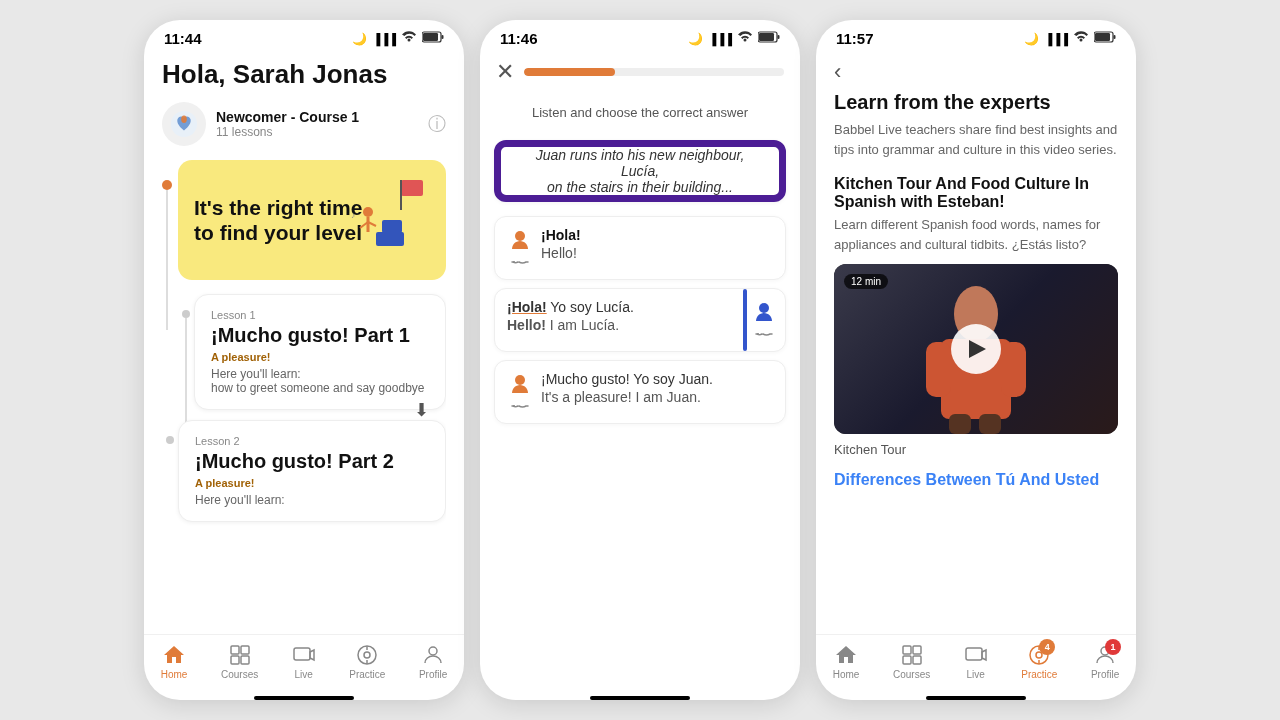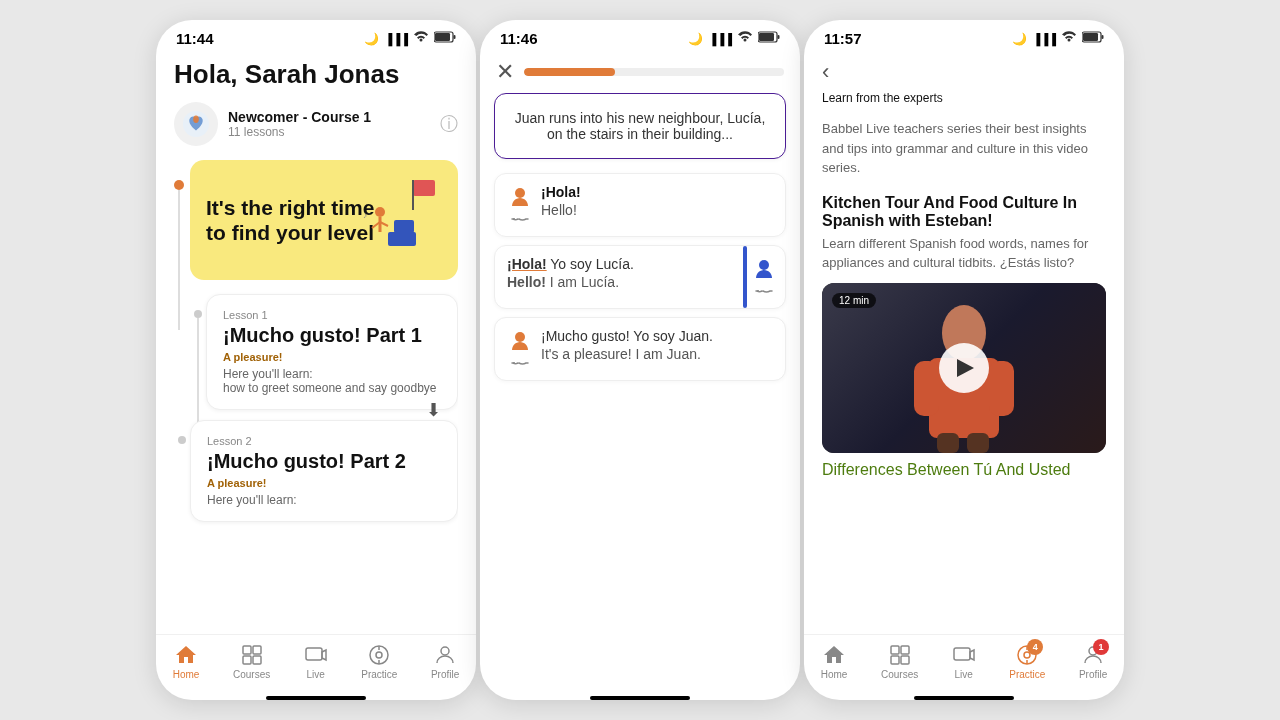--- a/index.html
+++ b/index.html
@@ -8,21 +8,21 @@
       display: flex;
       justify-content: center;
       align-items: center;
       width: 1280px;
       height: 720px;
       font-family: -apple-system, BlinkMacSystemFont, 'Segoe UI', sans-serif;
       overflow: hidden;
     }
     .screens-container {
       display: flex;
-      gap: 4px;
+      gap: 16px;
       align-items: flex-start;
     }
     .phone {
       background: #fff;
       border-radius: 36px;
       width: 320px;
       height: 680px;
       overflow: hidden;
       display: flex;
       flex-direction: column;
@@ -180,28 +180,29 @@
     .quiz-body { flex: 1; overflow: hidden; padding: 0 14px; }
     .quiz-instruction {
       text-align: center;
       font-size: 13px;
       color: #555;
       padding: 12px 10px;
       margin-bottom: 8px;
     }
     .quiz-passage {
       background: #fff;
-      border: 1px solid #4c1d95;
+      border: 7px solid #4c1d95;
       border-radius: 12px;
-      padding: 16px 16px;
+      padding: 0 16px;
       font-size: 14px;
       color: #333;
       text-align: center;
       margin-bottom: 14px;
       box-shadow: 0 1px 4px rgba(0,0,0,0.05);
+      font-style: italic;
     }
     .dialogue-block {
       background: #fff;
       border-radius: 12px;
       margin-bottom: 8px;
       border: 1px solid #eee;
       box-shadow: 0 1px 4px rgba(0,0,0,0.04);
       overflow: hidden;
     }
     .dialogue-row {
@@ -231,21 +232,21 @@
     .video-header {
       display: flex;
       align-items: center;
       gap: 10px;
       padding: 8px 18px 6px 18px;
       flex-shrink: 0;
     }
     .back-btn { font-size: 22px; color: #555; cursor: pointer; font-weight: 300; }
     .video-title { font-size: 28px; font-weight: 800; color: #111; padding: 0 18px 10px 18px; flex-shrink: 0; }
     .video-section { flex: 1; overflow-y: auto; padding: 0 18px; }
-    .experts-title { font-size: 12px; font-weight: 400; color: #111; margin-bottom: 14px; }
+    .experts-title { font-size: 20px; font-weight: 700; color: #111; margin-bottom: 6px; }
     .experts-desc { font-size: 13px; color: #666; margin-bottom: 16px; line-height: 1.5; }
     .video-card-title { font-size: 16px; font-weight: 700; color: #111; margin-bottom: 4px; }
     .video-card-desc { font-size: 13px; color: #666; margin-bottom: 10px; line-height: 1.5; }
     .video-thumbnail {
       border-radius: 12px;
       overflow: hidden;
       position: relative;
       margin-bottom: 8px;
       background: #2a2a2a;
       height: 170px;
@@ -288,21 +289,21 @@
       font-size: 10px;
       padding: 2px 7px;
       border-radius: 10px;
       z-index: 3;
     }
     .kitchen-tour-label {
       font-size: 13px;
       color: #555;
       margin-bottom: 14px;
     }
-    .diff-title { font-size: 16px; font-weight: 400; color: #4d7c0f; }
+    .diff-title { font-size: 16px; font-weight: 700; color: #3b82f6; }
 
     .screen3-nav {
       display: flex;
       justify-content: space-around;
       align-items: center;
       padding: 8px 0 12px 0;
       border-top: 1px solid #f0f0f0;
       flex-shrink: 0;
     }
 
@@ -504,20 +505,21 @@
     <div class="screen2-content">
 
       <div class="quiz-header">
         <span class="close-btn">✕</span>
         <div class="progress-bar-bg">
           <div class="progress-bar-fill" style="width: 35%;"></div>
         </div>
       </div>
 
       <div class="quiz-body">
+        <div class="quiz-instruction">Listen and choose the correct answer</div>
         <div class="quiz-passage">
           Juan runs into his new neighbour, Lucía,<br>on the stairs in their building...
         </div>
 
         <div class="dialogue-block">
           <div class="dialogue-row">
             <div style="display:flex;flex-direction:column;align-items:center;gap:2px;">
               <svg width="26" height="26" viewBox="0 0 26 26">
                   <circle cx="13" cy="9" r="5" fill="#e07b39"></circle>
                   <path d="M5 22c0-4.4 3.6-8 8-8s8 3.6 8 8" fill="#e07b39"></path>
@@ -599,39 +601,40 @@
     </div>
 
     <div class="screen3-content">
 
       <div class="video-header">
         <span class="back-btn">‹</span>
       </div>
 
       <div class="video-section">
         <div class="experts-title">Learn from the experts</div>
-        <div class="experts-desc">Babbel Live teachers series their best insights and tips into grammar and culture in this video series.</div>
+        <div class="experts-desc">Babbel Live teachers share find best insights and tips into grammar and culture in this video series.</div>
 
         <div class="video-card-title">Kitchen Tour And Food Culture In Spanish with Esteban!</div>
         <div class="video-card-desc">Learn different Spanish food words, names for appliances and cultural tidbits. ¿Estás listo?</div>
 
         <div class="video-thumbnail">
           <div class="video-thumbnail-bg"></div>
 
           <svg class="man-silhouette" viewBox="0 0 110 150" fill="none">
             <ellipse cx="55" cy="30" rx="22" ry="28" fill="#c0785a"></ellipse>
             <rect x="20" y="55" width="70" height="80" rx="8" fill="#cc5533"></rect>
             <rect x="5" y="58" width="25" height="55" rx="10" fill="#cc5533"></rect>
             <rect x="80" y="58" width="25" height="55" rx="10" fill="#cc5533"></rect>
             <rect x="28" y="130" width="22" height="20" rx="6" fill="#553322"></rect>
             <rect x="58" y="130" width="22" height="20" rx="6" fill="#553322"></rect>
           </svg>
           <span class="video-duration-badge">12 min</span>
           <div class="play-btn"></div>
         </div>
+        <div class="kitchen-tour-label">Kitchen Tour</div>
 
         <div class="diff-title">Differences Between Tú And Usted</div>
       </div>
     </div>
 
     <div class="screen3-nav">
       <div class="nav-item">
         <svg width="24" height="24" viewBox="0 0 24 24">
             <path d="M10 20v-6h4v6h5v-8h3L12 3 2 12h3v8z" fill="#888"></path>
           </svg>

